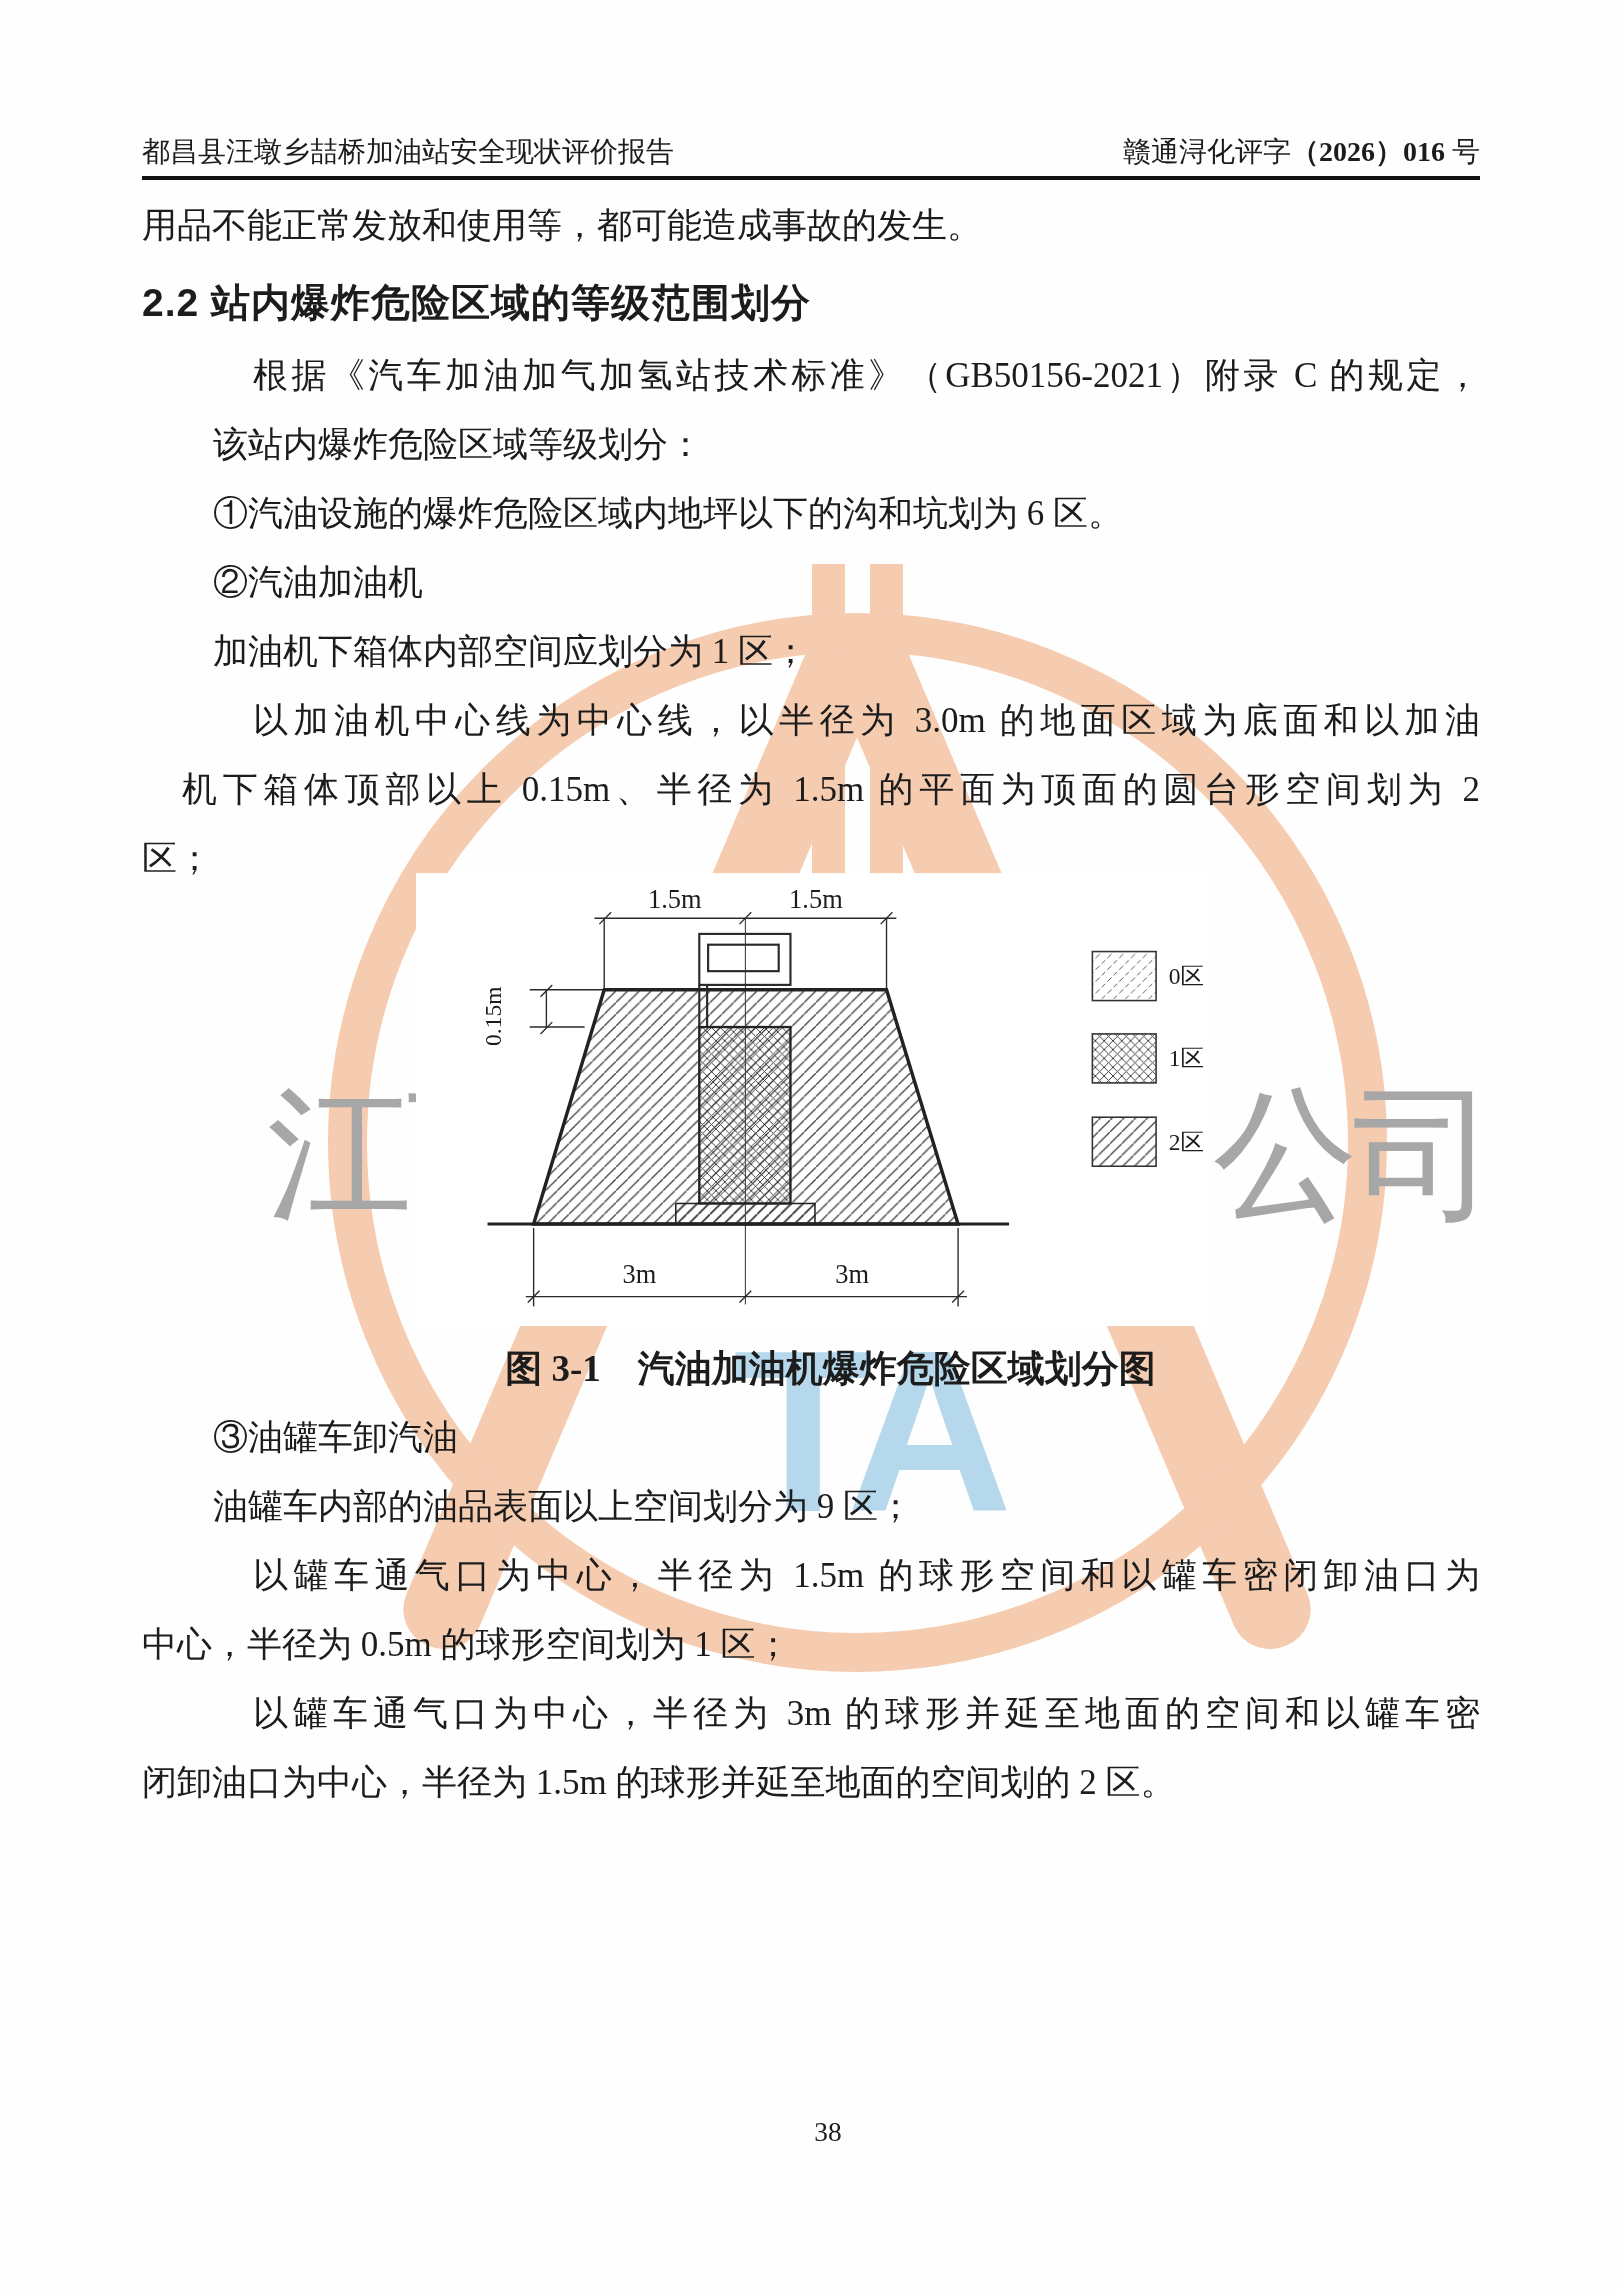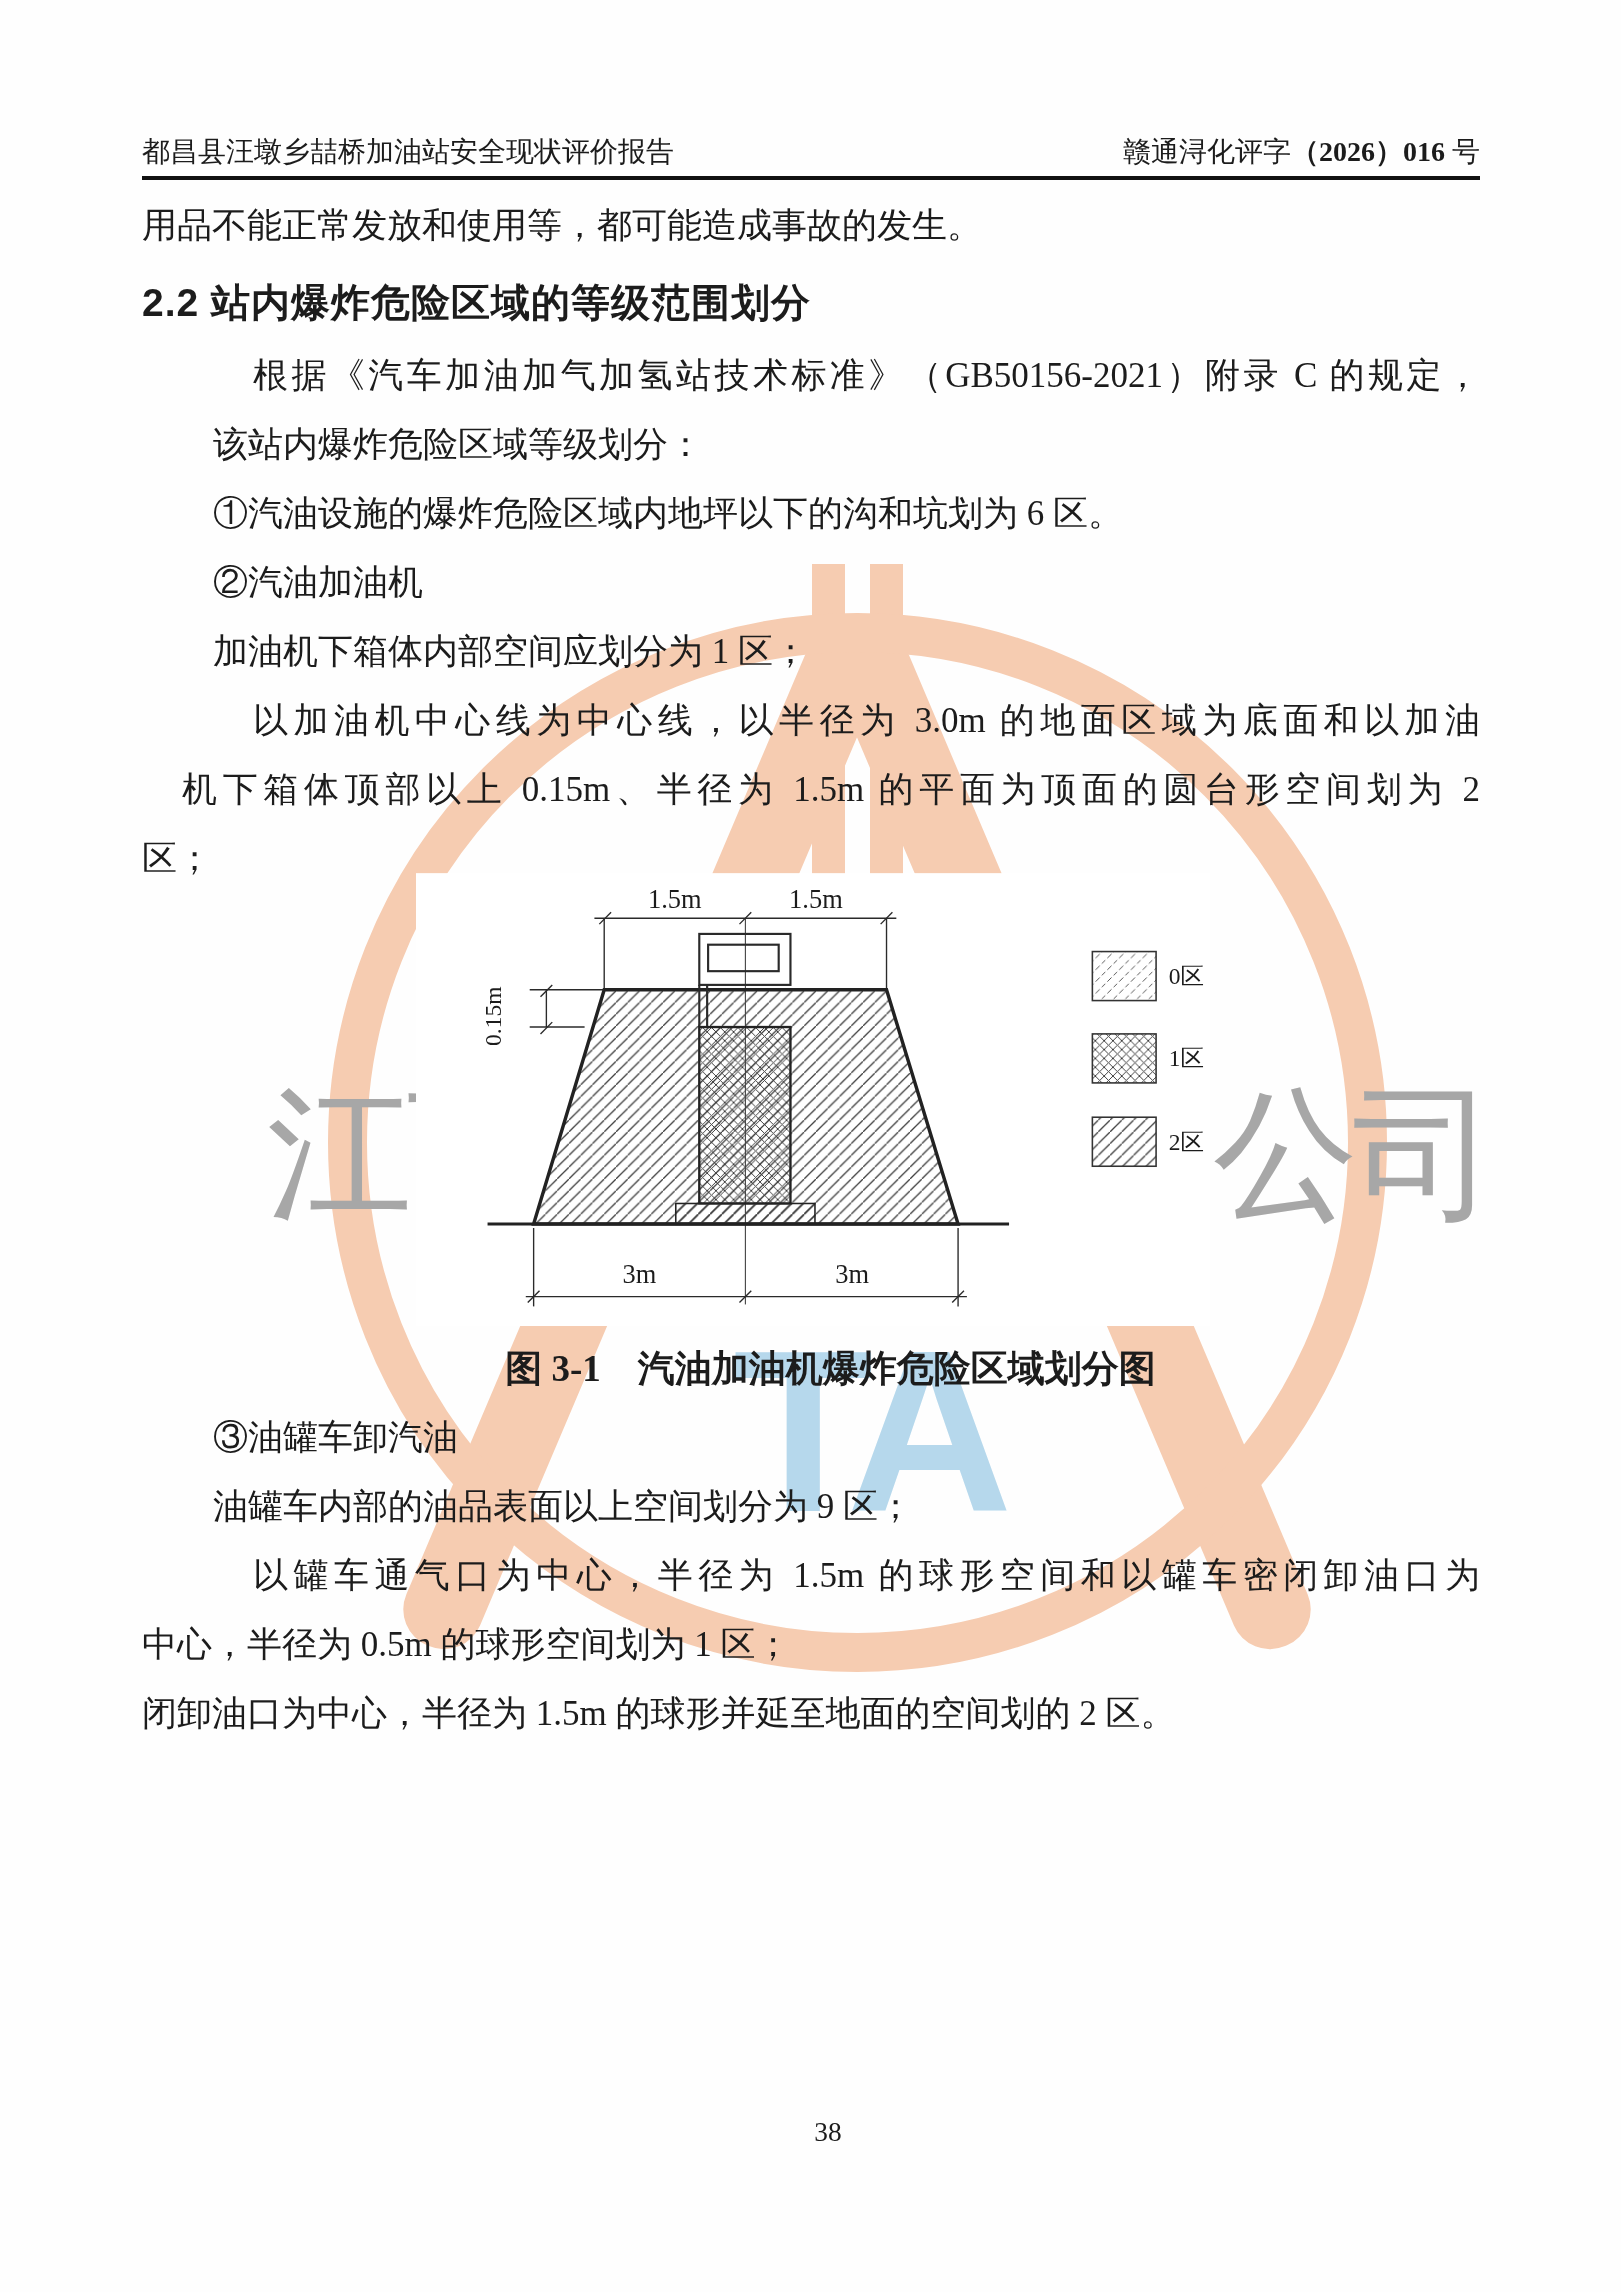--- a/index.html
+++ b/index.html
@@ -151,19 +151,20 @@
         </g>
       </svg>
     </div>
 
     <div class="caption">图 3-1　汽油加油机爆炸危险区域划分图</div>
     <div id="tail-lines">
         <div class="line ind">③油罐车卸汽油</div>
         <div class="line ind">油罐车内部的油品表面以上空间划分为 9 区；</div>
         <div class="line ind j">以罐车通气口为中心，半径为 1.5m 的球形空间和以罐车密闭卸油口为</div>
         <div class="line">中心，半径为 0.5m 的球形空间划为 1 区；</div>
+        <div class="line ind j">以罐车通气口为中心，半径为 3m 的球形并延至地面的空间和以罐车密</div>
         <div class="line">闭卸油口为中心，半径为 1.5m 的球形并延至地面的空间划的 2 区。</div>
       </div>
   </div>
 
   <div class="footer">38</div>
 </div>
 
 
 </body></html>

